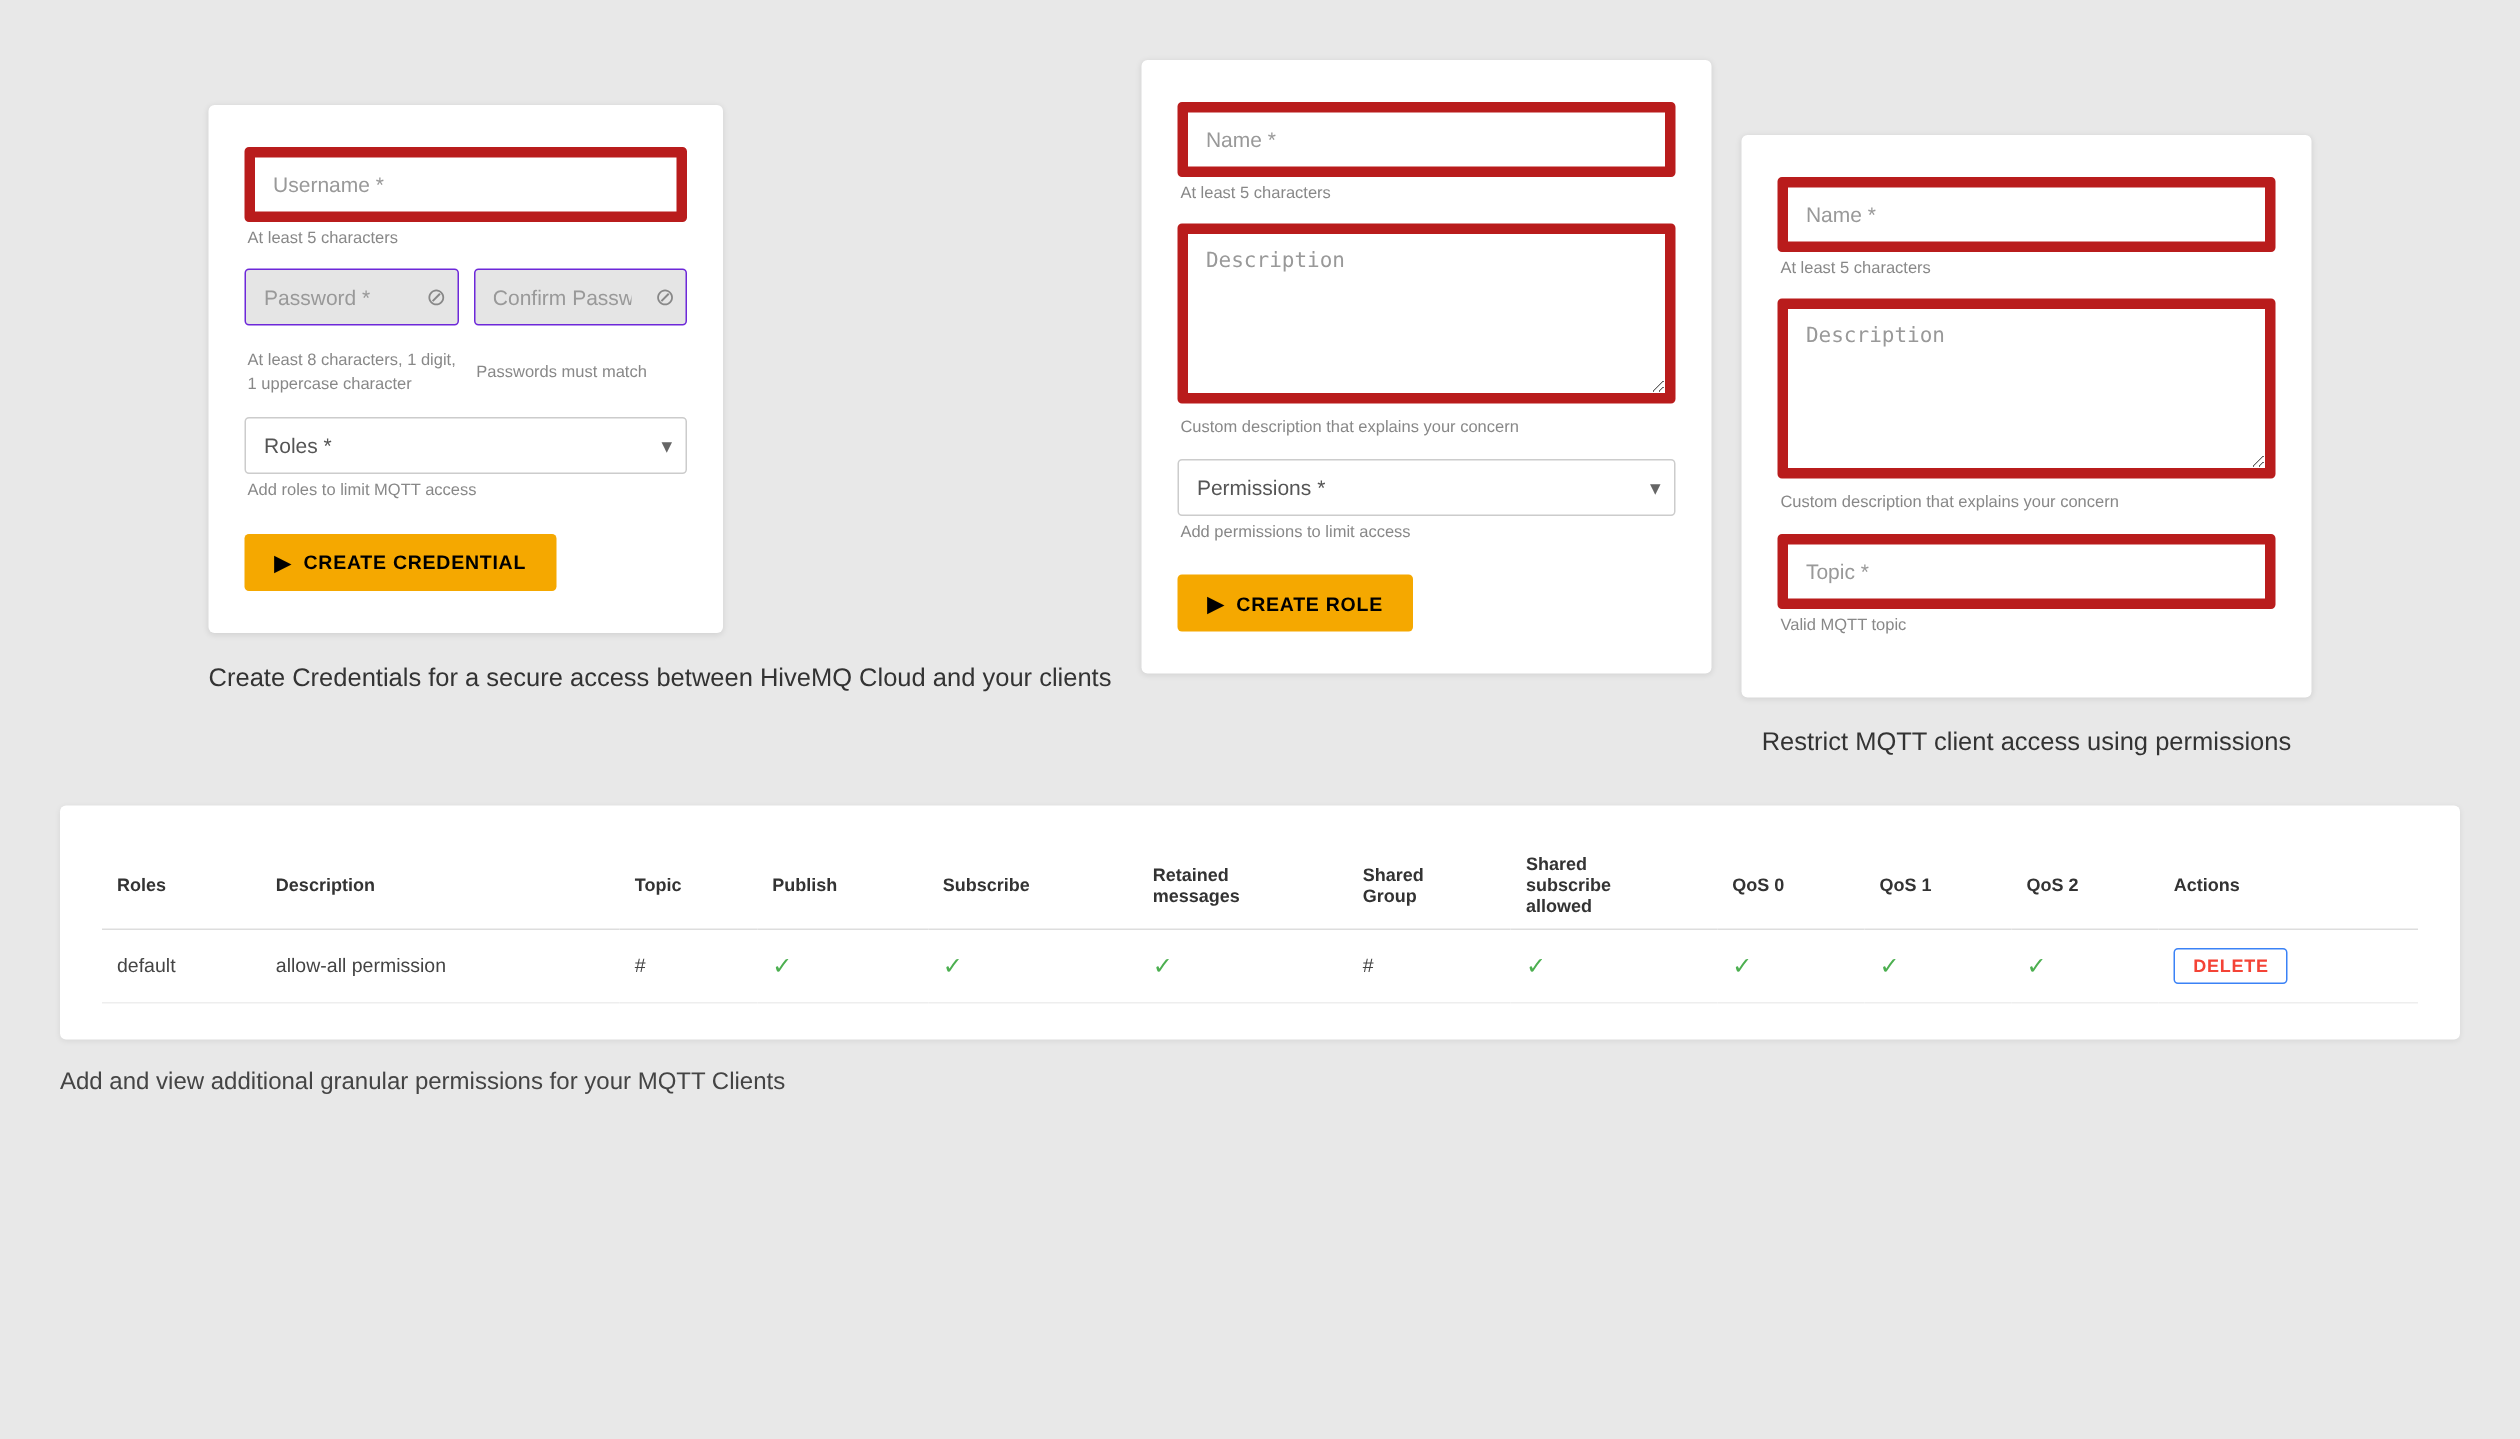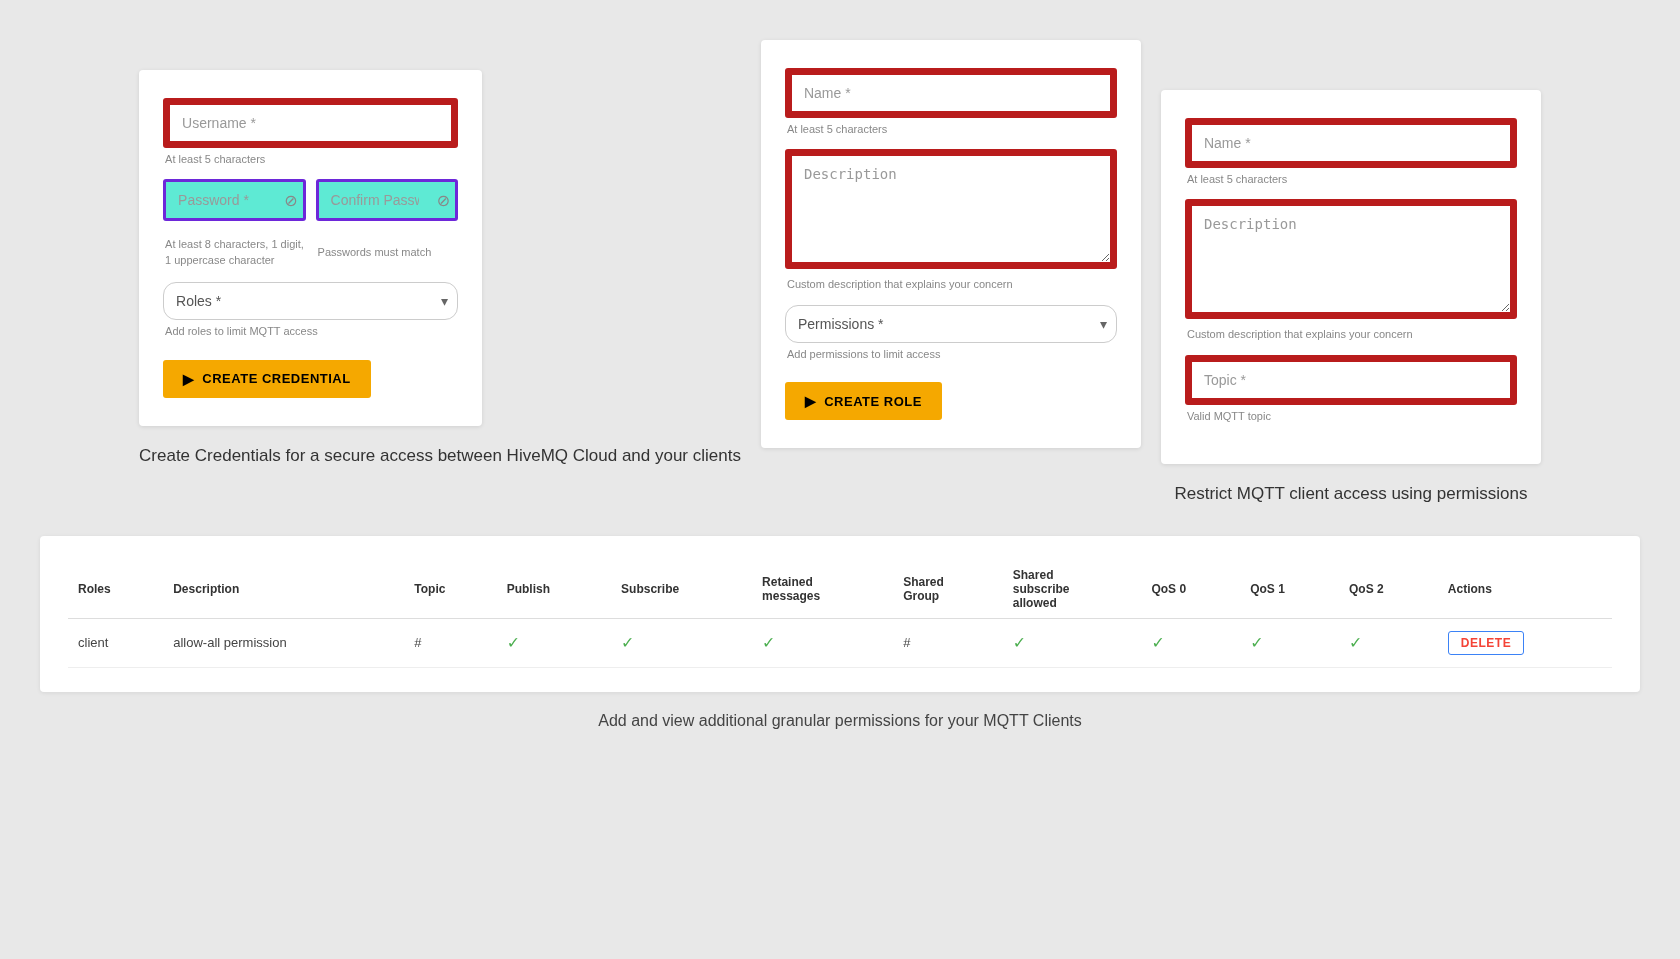--- a/index.html
+++ b/index.html
@@ -81,26 +81,26 @@
       margin-bottom: 12px;
     }
 
     .password-field {
       position: relative;
       flex: 1;
     }
 
     .password-field input {
       width: 100%;
-      border: 3px solid #6d28d9;
+      border: 1px solid #6d28d9;
       border-radius: 3px;
       padding: 10px 36px 10px 12px;
       font-size: 14px;
       color: #555;
-      background: #5eead4;
+      background: #e5e5e5;
       outline: none;
     }
 
     .password-field input::placeholder {
       color: #999;
     }
 
     .eye-icon {
       position: absolute;
       right: 8px;
@@ -111,21 +111,21 @@
       cursor: pointer;
     }
 
     .select-wrapper {
       position: relative;
     }
 
     .select-wrapper select {
       width: 100%;
       border: 1px solid #ccc;
-      border-radius: 13px;
+      border-radius: 3px;
       padding: 10px 36px 10px 12px;
       font-size: 14px;
       color: #555;
       background: #fff;
       appearance: none;
       outline: none;
       cursor: pointer;
     }
 
     .select-arrow {
@@ -206,21 +206,20 @@
       color: #f44336;
       padding: 4px 12px;
       border-radius: 3px;
       font-size: 12px;
       font-weight: bold;
       cursor: pointer;
       letter-spacing: 0.5px;
     }
 
     .bottom-caption {
-      text-align: center;
       font-size: 16px;
       color: #444;
       margin-top: 20px;
     }
 
     .password-hint-group {
       display: flex;
       gap: 10px;
       align-items: center;
     }
@@ -342,21 +341,21 @@
         <th>Shared<br>Group</th>
         <th>Shared<br>subscribe<br>allowed</th>
         <th>QoS 0</th>
         <th>QoS 1</th>
         <th>QoS 2</th>
         <th>Actions</th>
       </tr>
     </thead>
     <tbody id="table-body">
     <tr>
-    <td>client</td>
+    <td>default</td>
     <td>allow-all permission</td>
     <td>#</td>
     <td><span class="check-icon">✓</span></td>
     <td><span class="check-icon">✓</span></td>
     <td><span class="check-icon">✓</span></td>
     <td>#</td>
     <td><span class="check-icon">✓</span></td>
     <td><span class="check-icon">✓</span></td>
     <td><span class="check-icon">✓</span></td>
     <td><span class="check-icon">✓</span></td>

